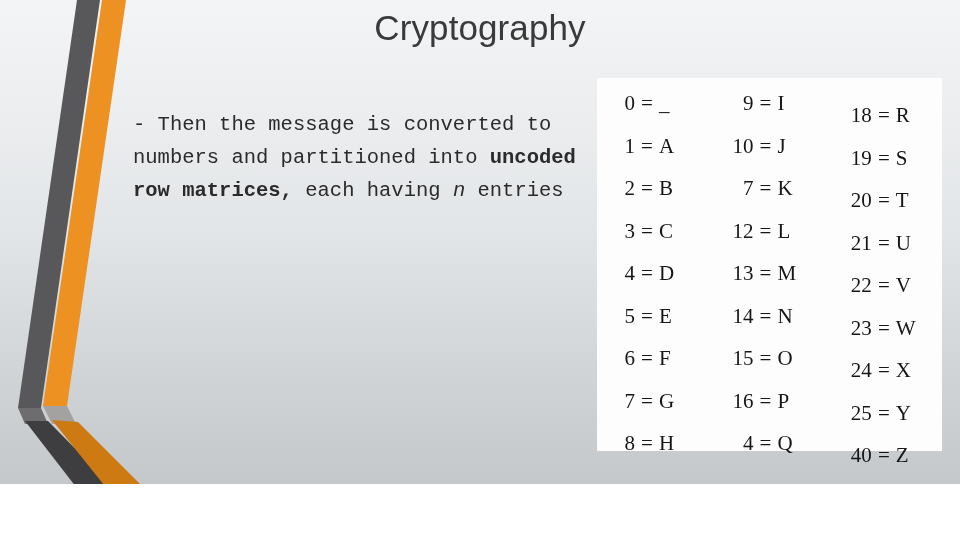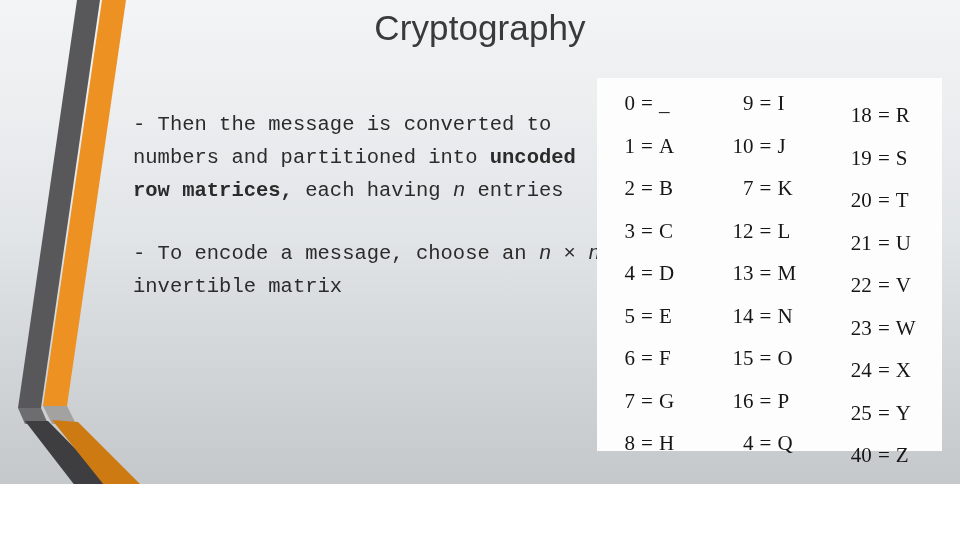--- a/index.html
+++ b/index.html
@@ -131,21 +131,20 @@
 
     <polygon points="25,421 48,421 165,540 117,540" fill="#3E3E40"></polygon>
 
     <polygon points="52,420 78,422 196,540 148,540" fill="#CE7A12"></polygon>
   </svg>
 
   <div class="title">Cryptography</div>
 
   <div class="body-text">
     <p class="para"><span>- Then the message is converted to numbers and partitioned into </span><span class="b">uncoded row matrices,</span><span> each having </span><span class="i">n</span><span> entries</span></p>
-    <p class="para"><span>- To encode a message, choose an </span><span class="i">n</span><span> × </span><span class="i">n</span><span> invertible matrix</span></p>
   </div>
 
   <div class="table-panel">
     <div class="table-col c1">
         <div class="tbl-row"><span class="tbl-num">0</span><span class="tbl-eq">=</span><span class="tbl-letter">_</span></div>
         <div class="tbl-row"><span class="tbl-num">1</span><span class="tbl-eq">=</span><span class="tbl-letter">A</span></div>
         <div class="tbl-row"><span class="tbl-num">2</span><span class="tbl-eq">=</span><span class="tbl-letter">B</span></div>
         <div class="tbl-row"><span class="tbl-num">3</span><span class="tbl-eq">=</span><span class="tbl-letter">C</span></div>
         <div class="tbl-row"><span class="tbl-num">4</span><span class="tbl-eq">=</span><span class="tbl-letter">D</span></div>
         <div class="tbl-row"><span class="tbl-num">5</span><span class="tbl-eq">=</span><span class="tbl-letter">E</span></div>

